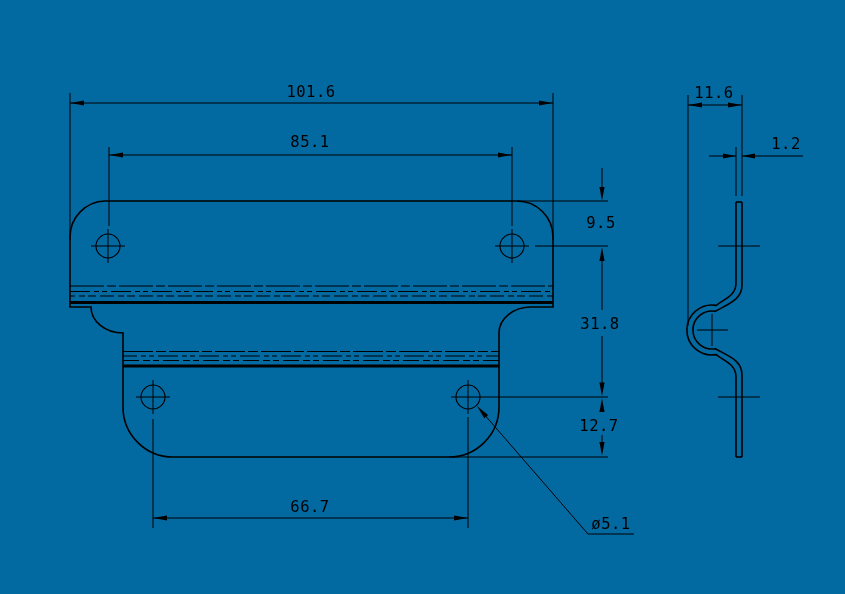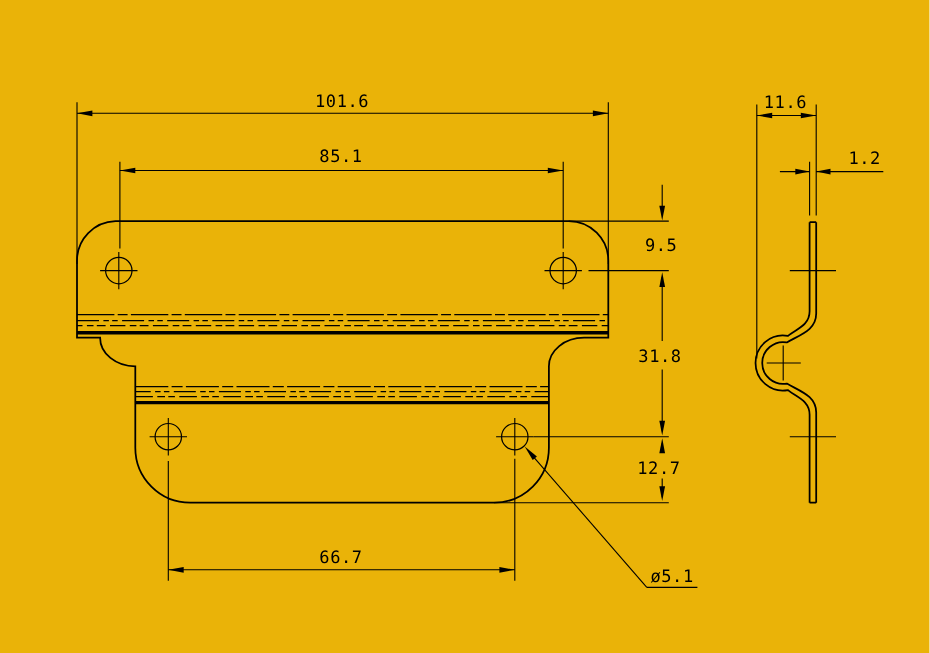--- a/index.html
+++ b/index.html
@@ -1,16 +1,16 @@
 <!DOCTYPE html>
 <html><head>
 <meta charset="utf-8">
 <style>
   html,body{margin:0;padding:0;background:#fff;}
-  .stage{position:relative;width:845px;height:594px;background:#eab308;overflow:hidden;}
+  .stage{position:relative;width:845px;height:594px;background:#0369a1;overflow:hidden;}
   svg{display:block;}
   .outline{fill:none;stroke:#000;stroke-width:1.6;}
   .profile{fill:none;stroke:#000;stroke-width:1.6;}
   .thin{fill:none;stroke:#000;stroke-width:1.1;}
   .thick{fill:none;stroke:#000;stroke-width:3;}
   .dimline{fill:none;stroke:#000;stroke-width:1;}
   .arrow{fill:#000;stroke:none;}
   .dimtext{font-family:"DejaVu Sans Mono","Liberation Mono",monospace;font-size:15.5px;letter-spacing:0.5px;fill:#000;text-anchor:middle;}
 </style>
 </head>

